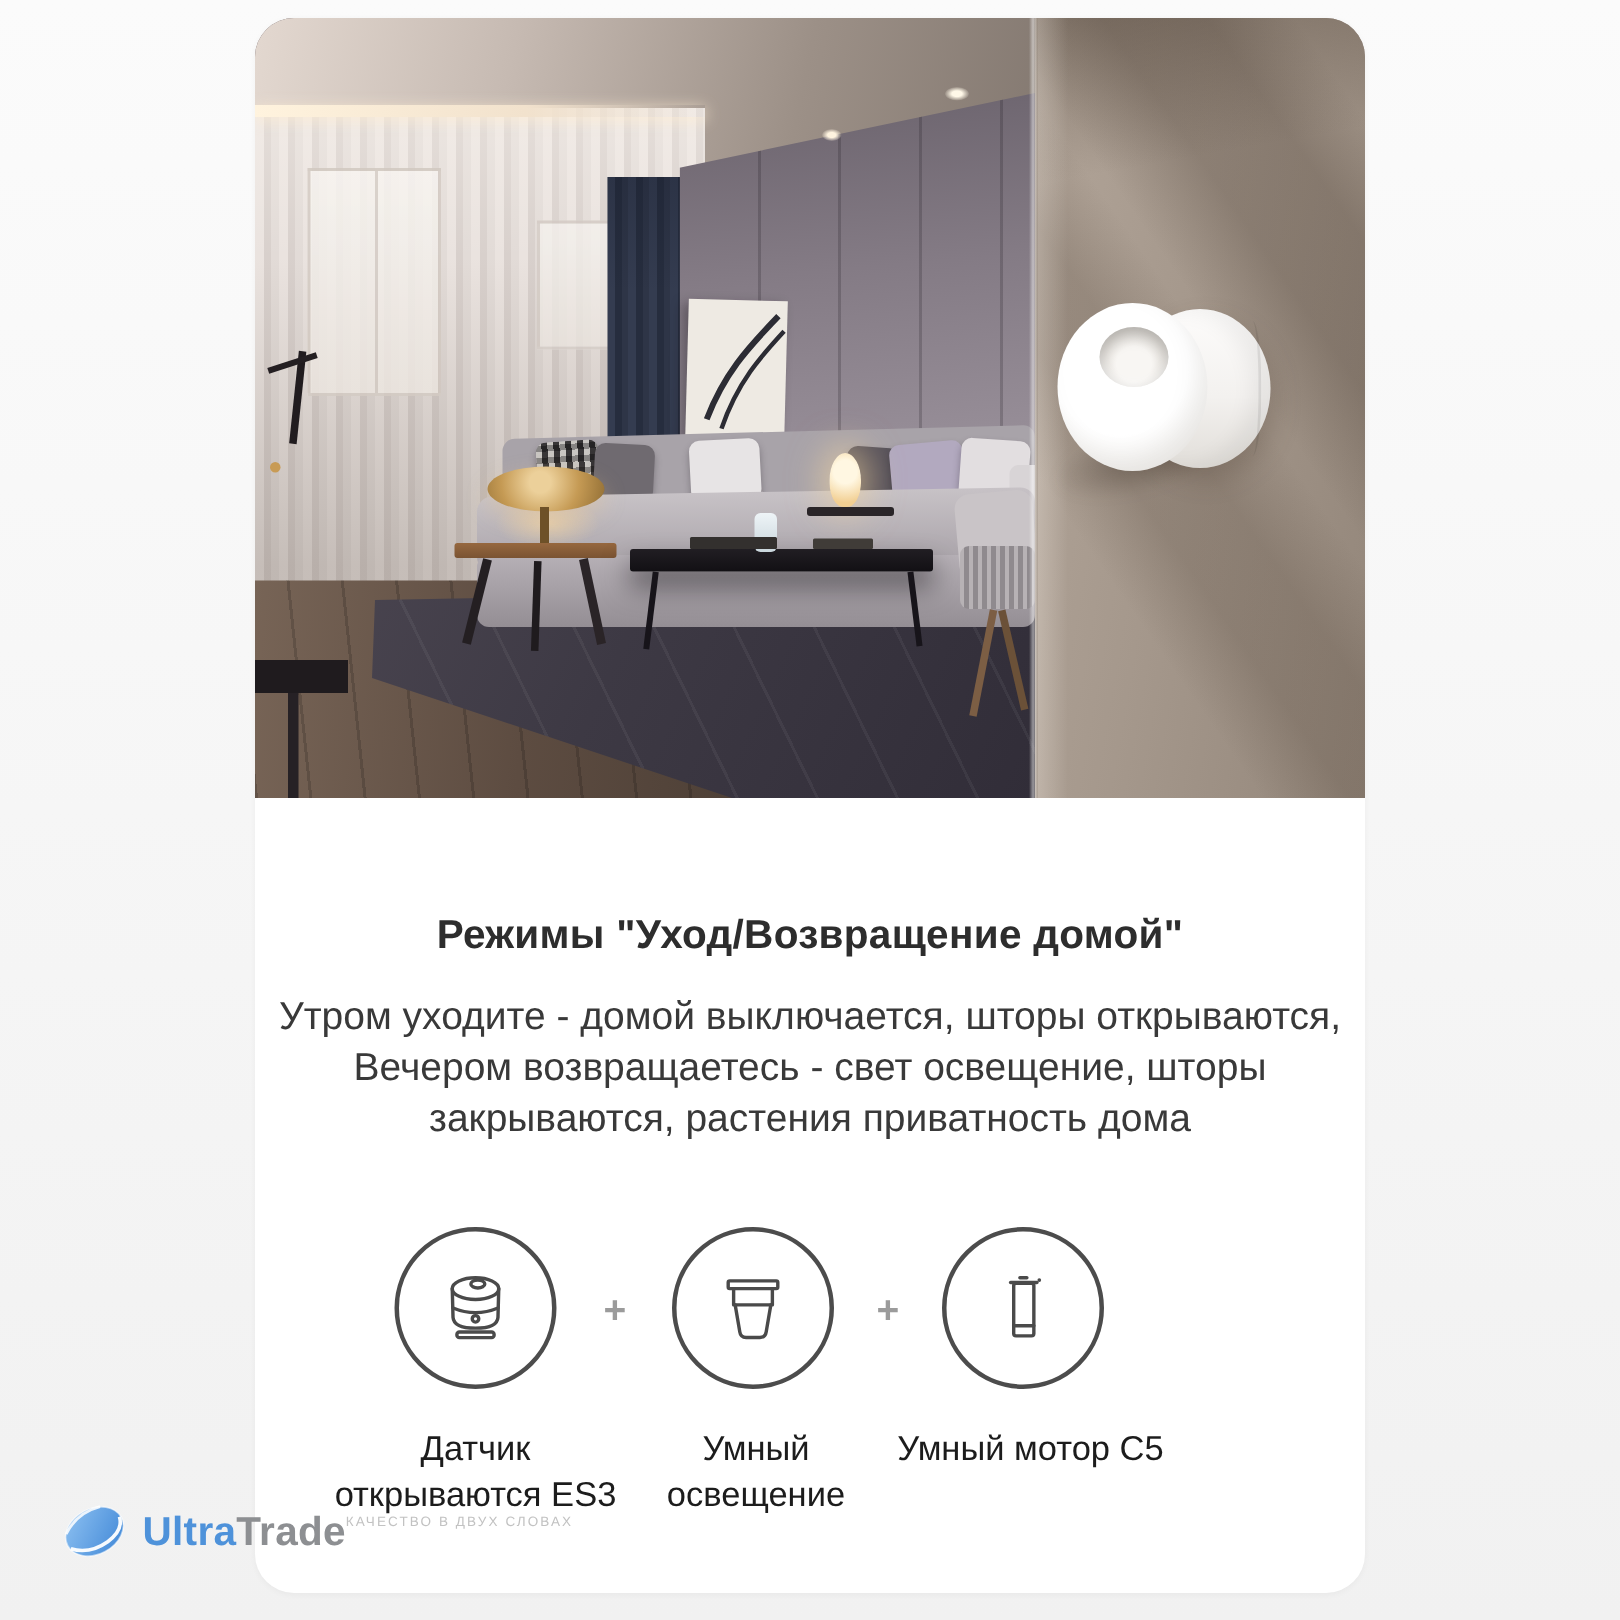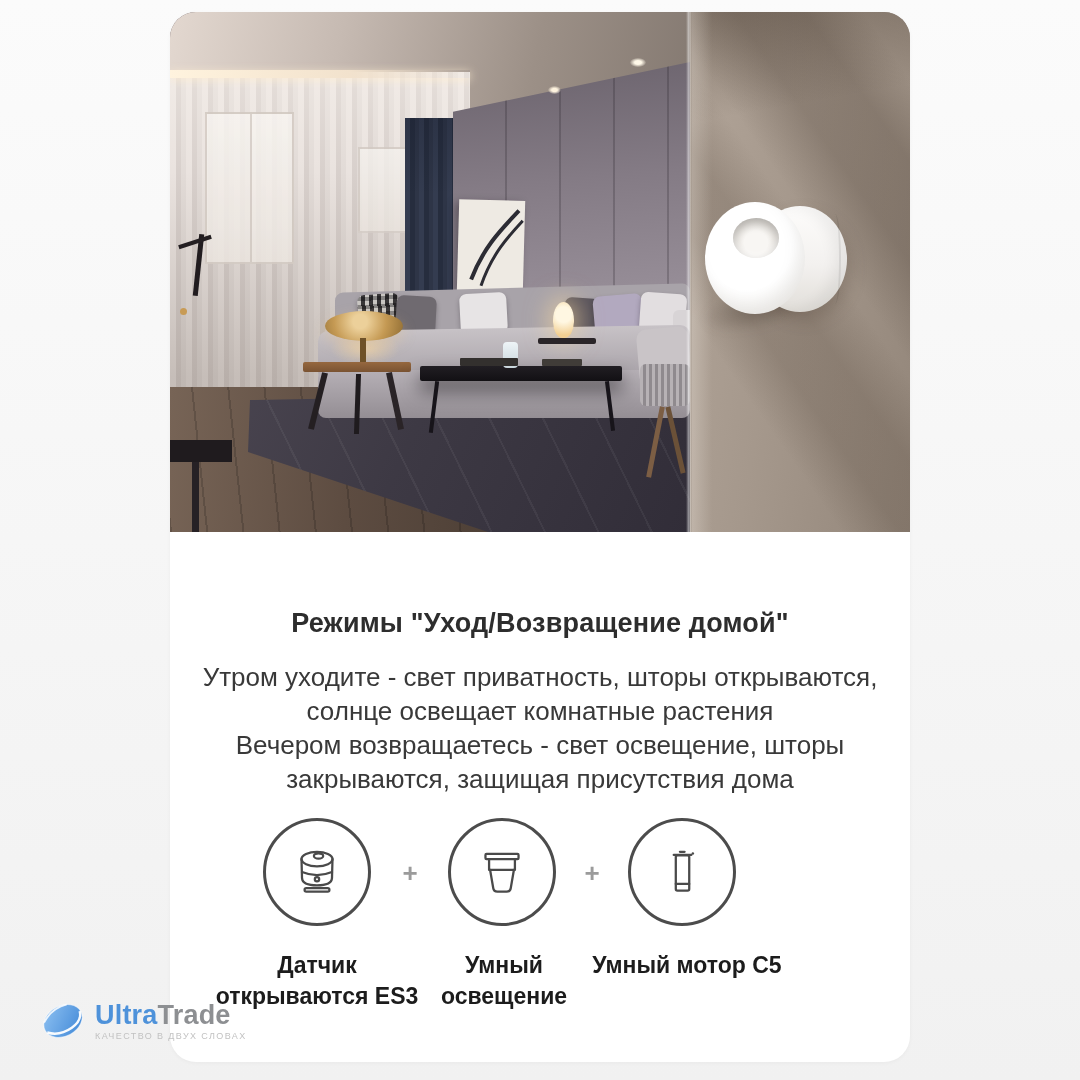--- a/index.html
+++ b/index.html
@@ -143,24 +143,24 @@
   .desc span{display:block;}
   .icon-circle{position:absolute;top:806px;width:108px;height:108px;border-radius:50%;
     border:3px solid #4c4c4c;box-sizing:border-box;display:flex;align-items:center;justify-content:center;}
   .ic1{left:93px;} .ic2{left:278px;} .ic3{left:458px;}
   .plus{position:absolute;top:846px;width:30px;text-align:center;
     font-size:26px;font-weight:600;color:#9b9b9b;}
   .pl1{left:225px;} .pl2{left:407px;}
   .prod-label{position:absolute;top:938px;text-align:center;
     font-size:23px;line-height:31px;color:#1c1c1c;}
   .lb1{left:17px;width:260px;} .lb2{left:204px;width:260px;} .lb3{left:377px;width:280px;}
-  .prod-label span{display:block;font-weight:bold;}
+  .prod-label span{display:block;}
   
   .logo{position:absolute;left:40px;top:998px;display:flex;align-items:center;gap:9px;}
-  .logo-text{display:flex;flex-direction:column;}
+  .logo-text{display:flex;flex-direction:row;}
   .brand{font-size:27px;font-weight:bold;letter-spacing:.2px;line-height:28px;}
   .brand .b1{color:#4e92da;} .brand .b2{color:#8d8f92;}
   .tagline{font-size:9px;color:#c2c2c2;letter-spacing:1.4px;margin-top:2px;}
 </style>
 </head>
 <body>
 
 <div class="canvas">
   <div class="card">
 
@@ -227,24 +227,23 @@
           <div class="device-ring"></div>
           <div class="device-face"></div>
           <div class="device-lens"></div>
         </div>
       </div>
       <div class="photo-seam"></div>
     </div>
 
     <div class="title">Режимы "Уход/Возвращение домой"</div>
     <div class="desc">
-      <span>Утром уходите - свет приватность, шторы открываются,</span>
-      <span>солнце освещает комнатные растения</span>
+      <span>Утром уходите - домой выключается, шторы открываются,</span>
       <span>Вечером возвращаетесь - свет освещение, шторы</span>
-      <span>закрываются, защищая присутствия дома</span>
+      <span>закрываются, растения приватность дома</span>
     </div>
 
     <div class="icon-circle ic1">
       <svg width="62" height="62" viewBox="0 0 60 60" fill="none" stroke="#4a4a4a" stroke-width="2.2" stroke-linecap="round">
         <ellipse cx="30" cy="17.5" rx="15" ry="7"></ellipse>
         <ellipse cx="31.5" cy="14.5" rx="4.5" ry="2.6"></ellipse>
         <path d="M15,17.5 L15.5,36 Q16,43 30,43 Q44,43 44.5,36 L45,17.5"></path>
         <path d="M15.5,30 Q30,36 44.5,30"></path>
         <circle cx="30" cy="37" r="2.1"></circle>
         <rect x="18" y="45.5" width="24" height="3.6" rx="1.6"></rect>

